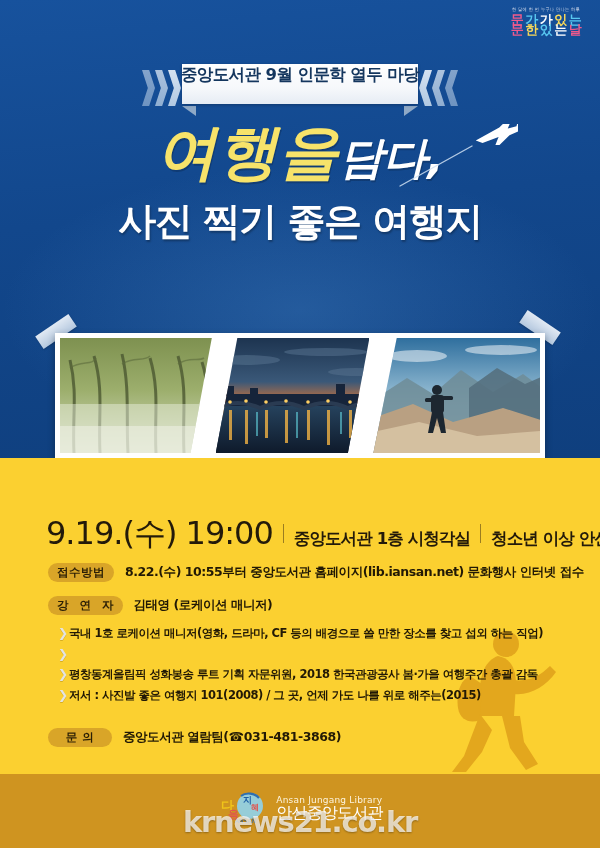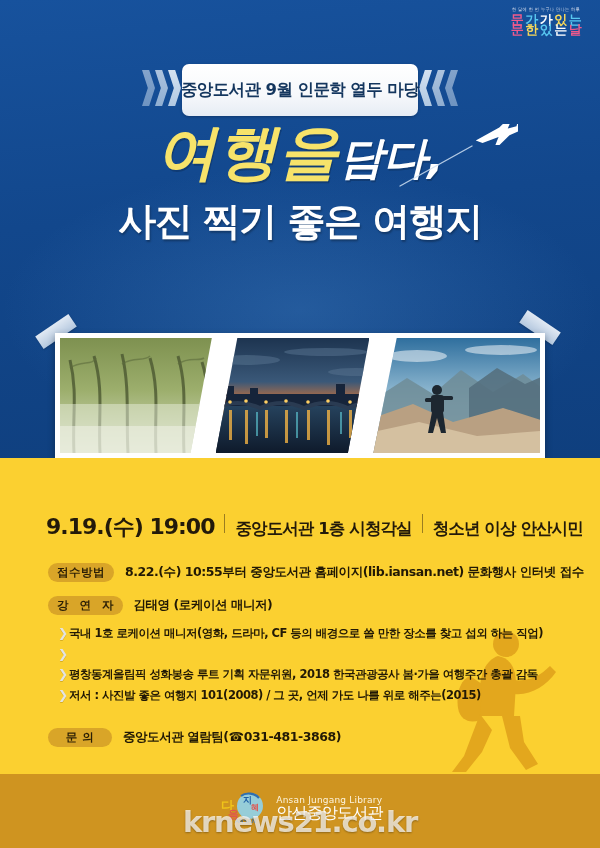--- a/index.html
+++ b/index.html
@@ -97,27 +97,25 @@
   .r-tail.right .chev {
     transform: scaleX(-1);
   }
   .r-tail.right .chev:nth-child(1){ right: 2px;  opacity:.55;}
   .r-tail.right .chev:nth-child(2){ right: 15px; opacity:.75;}
   .r-tail.right .chev:nth-child(3){ right: 28px; opacity:.95;}
 
   .ribbon .r-plate {
     position: absolute;
     left: 42px; right: 42px; top: 0;
-    height: 52px;
+    height: 40px;
     background: linear-gradient(180deg, #ffffff 0%, #f6f8fb 60%, #e6ecf4 100%);
     box-shadow: 0 1px 3px rgba(0,0,0,.25);
     display: flex;
-    align-items: center;
     justify-content: center;
-    border-radius: 7px;
   }
   .ribbon .r-plate .r-text {
     font-size: 16.5px;
     font-weight: 700;
     color: #14365e;
     letter-spacing: -0.6px;
     white-space: nowrap;
   }
   .ribbon .r-fold {
     position: absolute;
@@ -238,22 +236,22 @@
 
   
   .date-row {
     position: absolute;
     left: 46px; top: 54px;
     display: flex;
     align-items: baseline;
     white-space: nowrap;
   }
   .date-big {
-    font-size: 22px;
-    font-weight: 700;
+    font-size: 32px;
+    font-weight: 400;
     color: #231a0a;
     letter-spacing: -1px;
   }
   .date-div {
     display: inline-block;
     width: 1px; height: 19px;
     background: #9b7d20;
     margin: 0 10px;
     position: relative; top: -1px;
   }

